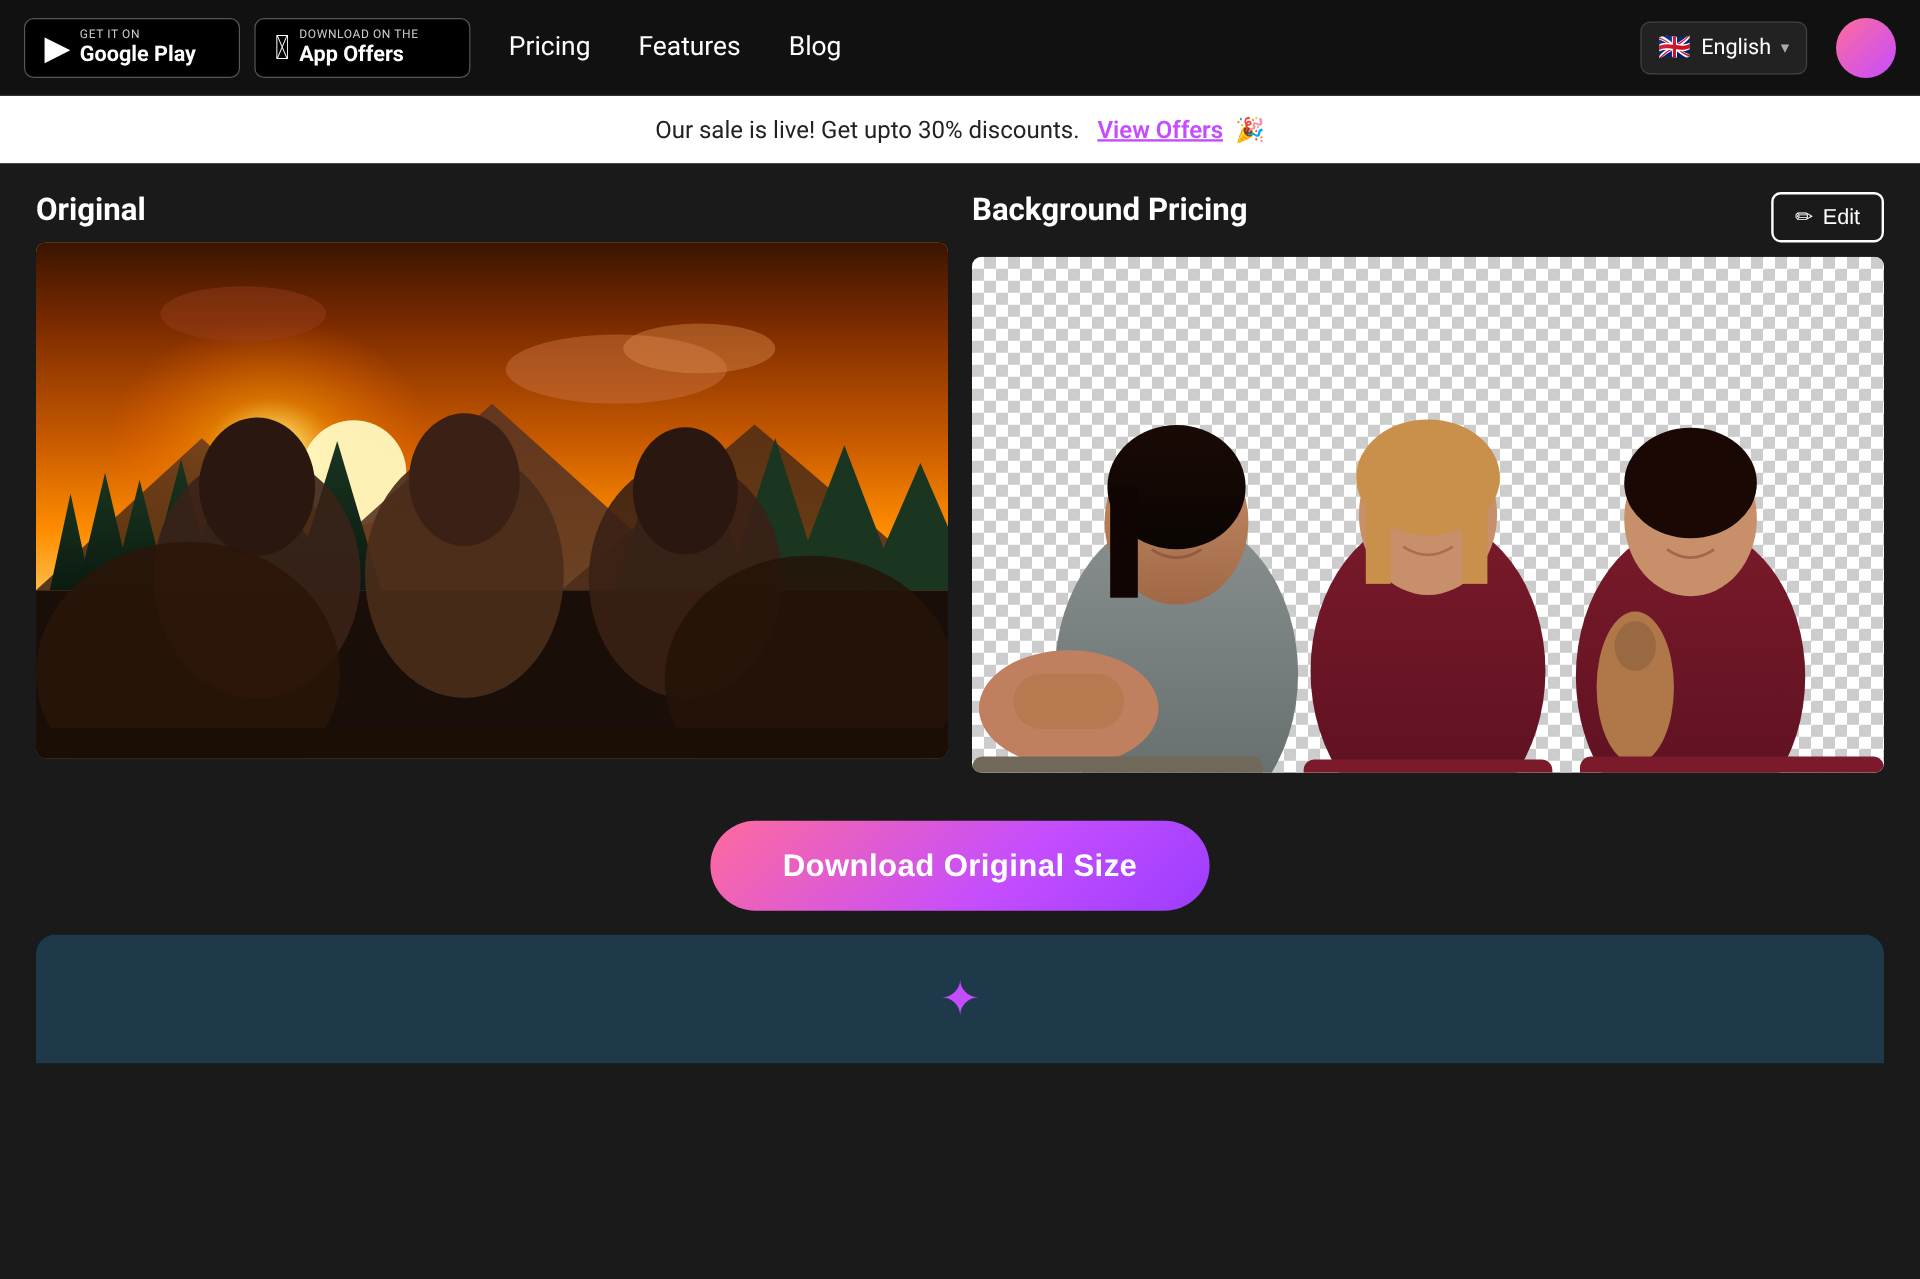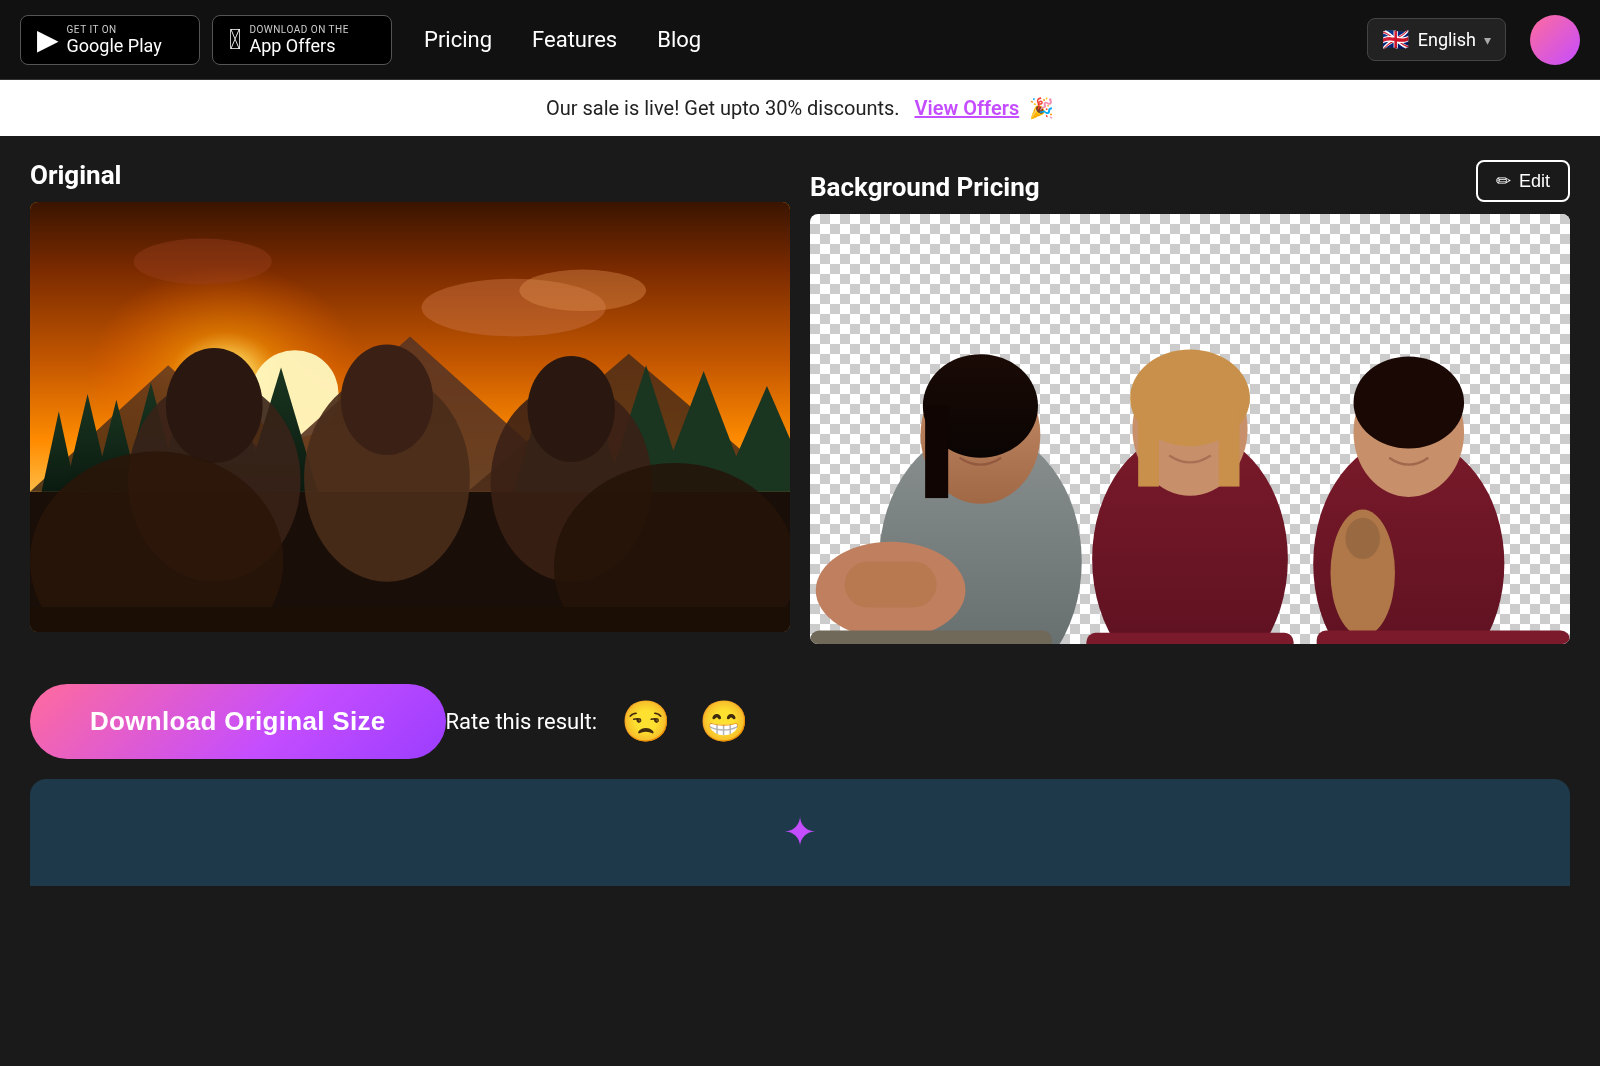--- a/index.html
+++ b/index.html
@@ -51,21 +51,21 @@
 
     .store-text-small {
       font-size: 10px;
       color: #ccc;
       text-transform: uppercase;
       letter-spacing: 0.5px;
       display: block;
     }
     .store-text-big {
       font-size: 18px;
-      font-weight: 400;
+      font-weight: 700;
       color: #fff;
       display: block;
       white-space: nowrap;
     }
 
     .nav-links {
       display: flex;
       align-items: flex-end;
       gap: 40px;
       margin-left: 20px;
@@ -133,21 +133,21 @@
     .image-panel {
       flex: 1;
     }
 
     .panel-label {
       font-size: 26px;
       font-weight: 700;
       color: #fff;
       margin-bottom: 12px;
       display: flex;
-      align-items: flex-end;
+      align-items: flex-start;
       justify-content: space-between;
     }
 
     .edit-btn {
       display: flex;
       align-items: center;
       gap: 8px;
       background: transparent;
       border: 2px solid #fff;
       border-radius: 8px;
@@ -198,23 +198,24 @@
         linear-gradient(-45deg, transparent 75%, #ccc 75%);
       background-size: 20px 20px;
       background-position: 0 0, 0 10px, 10px -10px, -10px 0px;
       background-color: #fff;
       position: relative;
     }
 
     
     .download-section {
       display: flex;
-      flex-direction: row;
+      flex-direction: column;
       align-items: center;
       padding: 40px 0 20px 0;
+      gap: 30px;
     }
 
     .download-btn {
       background: linear-gradient(135deg, #ff6b9d 0%, #c44dff 60%, #9b3dff 100%);
       color: #fff;
       border: none;
       border-radius: 50px;
       padding: 22px 60px;
       font-size: 26px;
       font-weight: 700;
@@ -453,23 +454,18 @@
             <path d="M503,240 Q520,252 537,240" stroke="#7a4030" stroke-width="2" fill="none" opacity="0.5"></path>
           </svg>
         </div>
       </div>
     </div>
   </div>
 
   <div class="download-section">
     <button class="download-btn">Download Original Size</button>
 
-    <div class="rating-section">
-      <span>Rate this result:</span>
-      <button class="emoji-btn">😒</button>
-      <button class="emoji-btn">😁</button>
-    </div>
   </div>
 </div>
 
 <div class="bottom-section">
   <span class="bottom-icon">✦</span>
 </div>
 
 </body></html>

